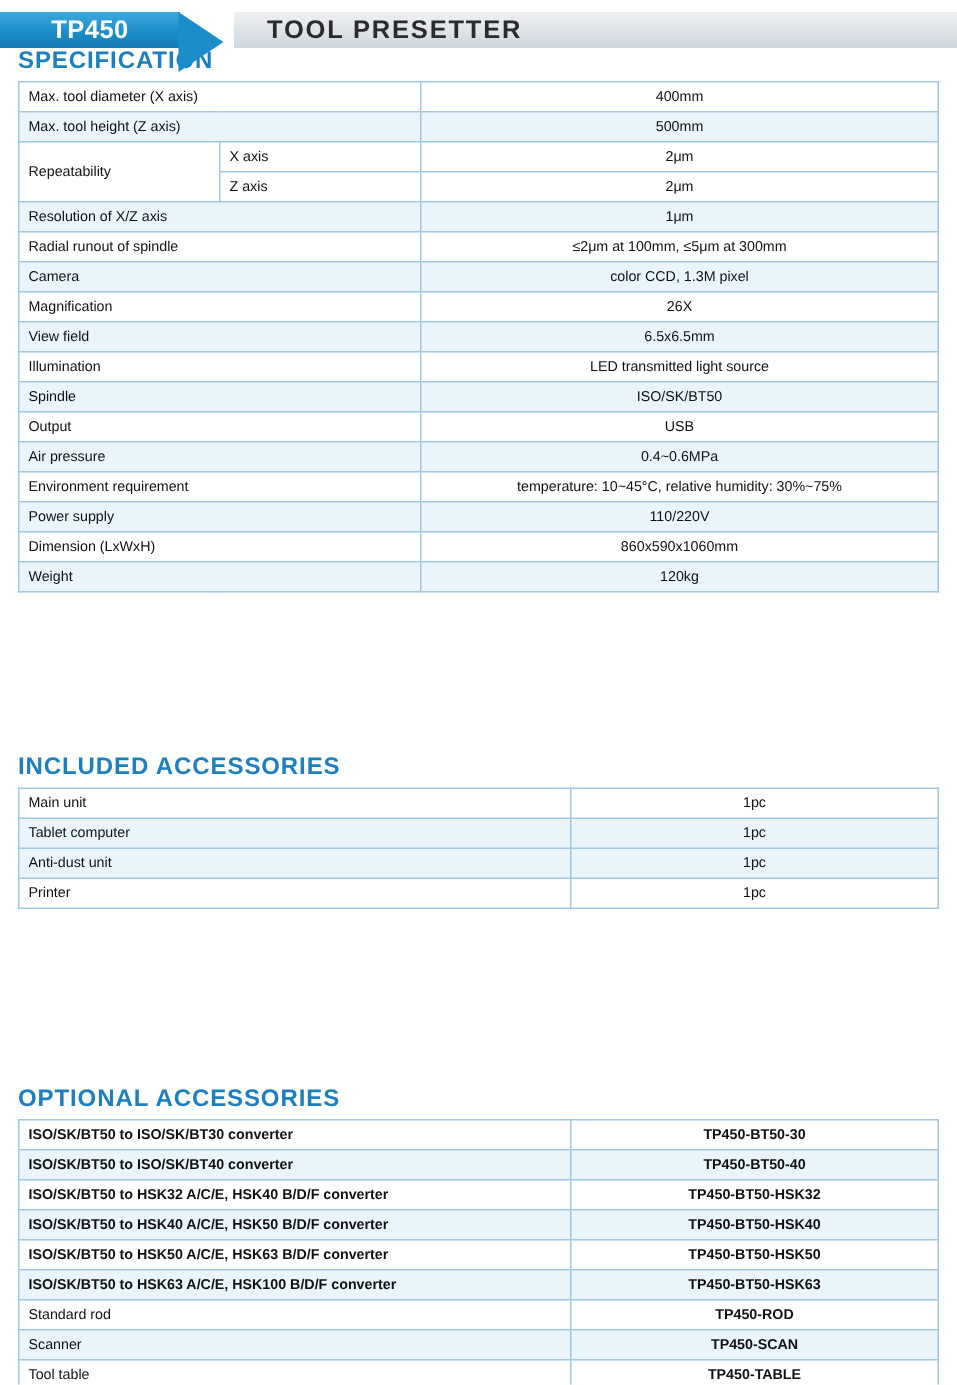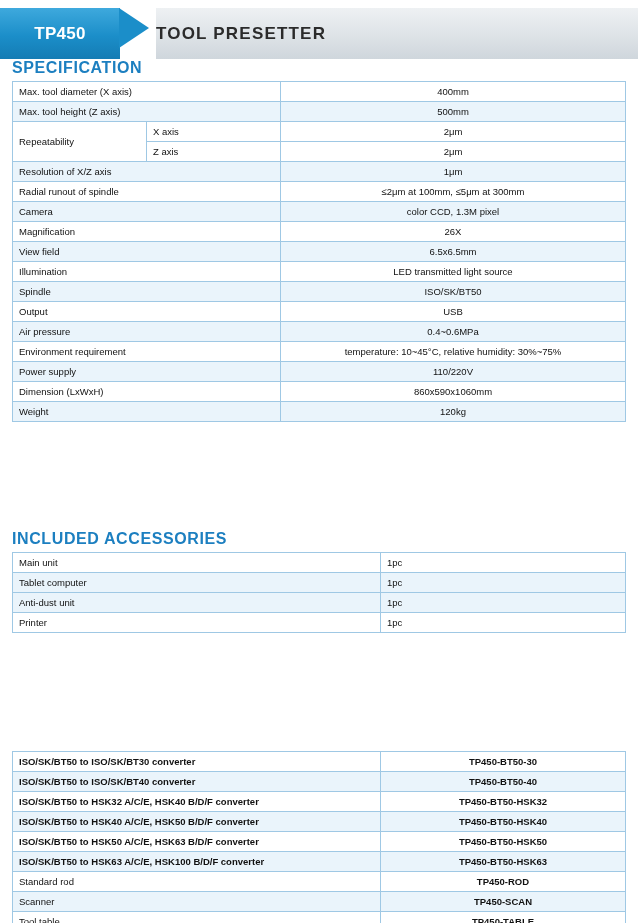--- a/index.html
+++ b/index.html
@@ -11,21 +11,21 @@
     height: 923px;
     background: #ffffff;
     font-family: "Liberation Sans", sans-serif;
     color: #1a1a1a;
     overflow: hidden;
   }
 
   
   .header {
     position: relative;
-    height: 51px;
+    height: 24px;
     margin: 8px 0 0 0;
     display: flex;
     align-items: stretch;
   }
   .header-left {
     width: 120px;
     background: linear-gradient(180deg, #3ea9dd 0%, #1b8ec9 55%, #147cb4 100%);
     display: flex;
     align-items: center;
     justify-content: center;
@@ -51,20 +51,21 @@
     height: 0;
     border-top: 20px solid transparent;
     border-bottom: 20px solid transparent;
     border-left: 30px solid #1b8ec9;
   }
   .header-right {
     flex: 1;
     background: linear-gradient(180deg, #eef1f3 0%, #dfe4e8 50%, #cfd6dc 100%);
     display: flex;
     align-items: center;
+    padding-left: 22px;
   }
   .header-title {
     font-size: 17px;
     font-weight: bold;
     color: #2b2b2b;
     letter-spacing: 1.2px;
   }
 
   
   .section {
@@ -91,21 +92,21 @@
     color: #111111;
   }
   tr.odd td { background: #ffffff; }
   tr.even td { background: #eaf4fb; }
 
   .spec-label { width: 255px; }
   .spec-sub-label { width: 110px; }
   .spec-value { text-align: center; }
 
   .acc-label { width: 355px; }
-  .acc-value { text-align: left; }
+  .acc-value { text-align: center; }
 
   .opt-label { width: 355px; }
   .opt-value { text-align: center; font-weight: bold; }
   .opt-label-b { font-weight: bold; }
 
   .spacer-1 { height: 108px; }
   .spacer-2 { height: 118px; }
 </style>
 </head>
 <body>
@@ -219,20 +220,21 @@
         <td class="acc-label">Printer</td>
         <td class="acc-value">1pc</td>
       </tr>
     </tbody>
   </table>
 </div>
 
 <div class="spacer-2"></div>
 
 <div class="section">
+  <div class="section-title">OPTIONAL  ACCESSORIES</div>
   <table>
     <tbody>
       <tr class="odd">
         <td class="opt-label opt-label-b">ISO/SK/BT50 to ISO/SK/BT30 converter</td>
         <td class="opt-value">TP450-BT50-30</td>
       </tr>
       <tr class="even">
         <td class="opt-label opt-label-b">ISO/SK/BT50 to ISO/SK/BT40 converter</td>
         <td class="opt-value">TP450-BT50-40</td>
       </tr>

